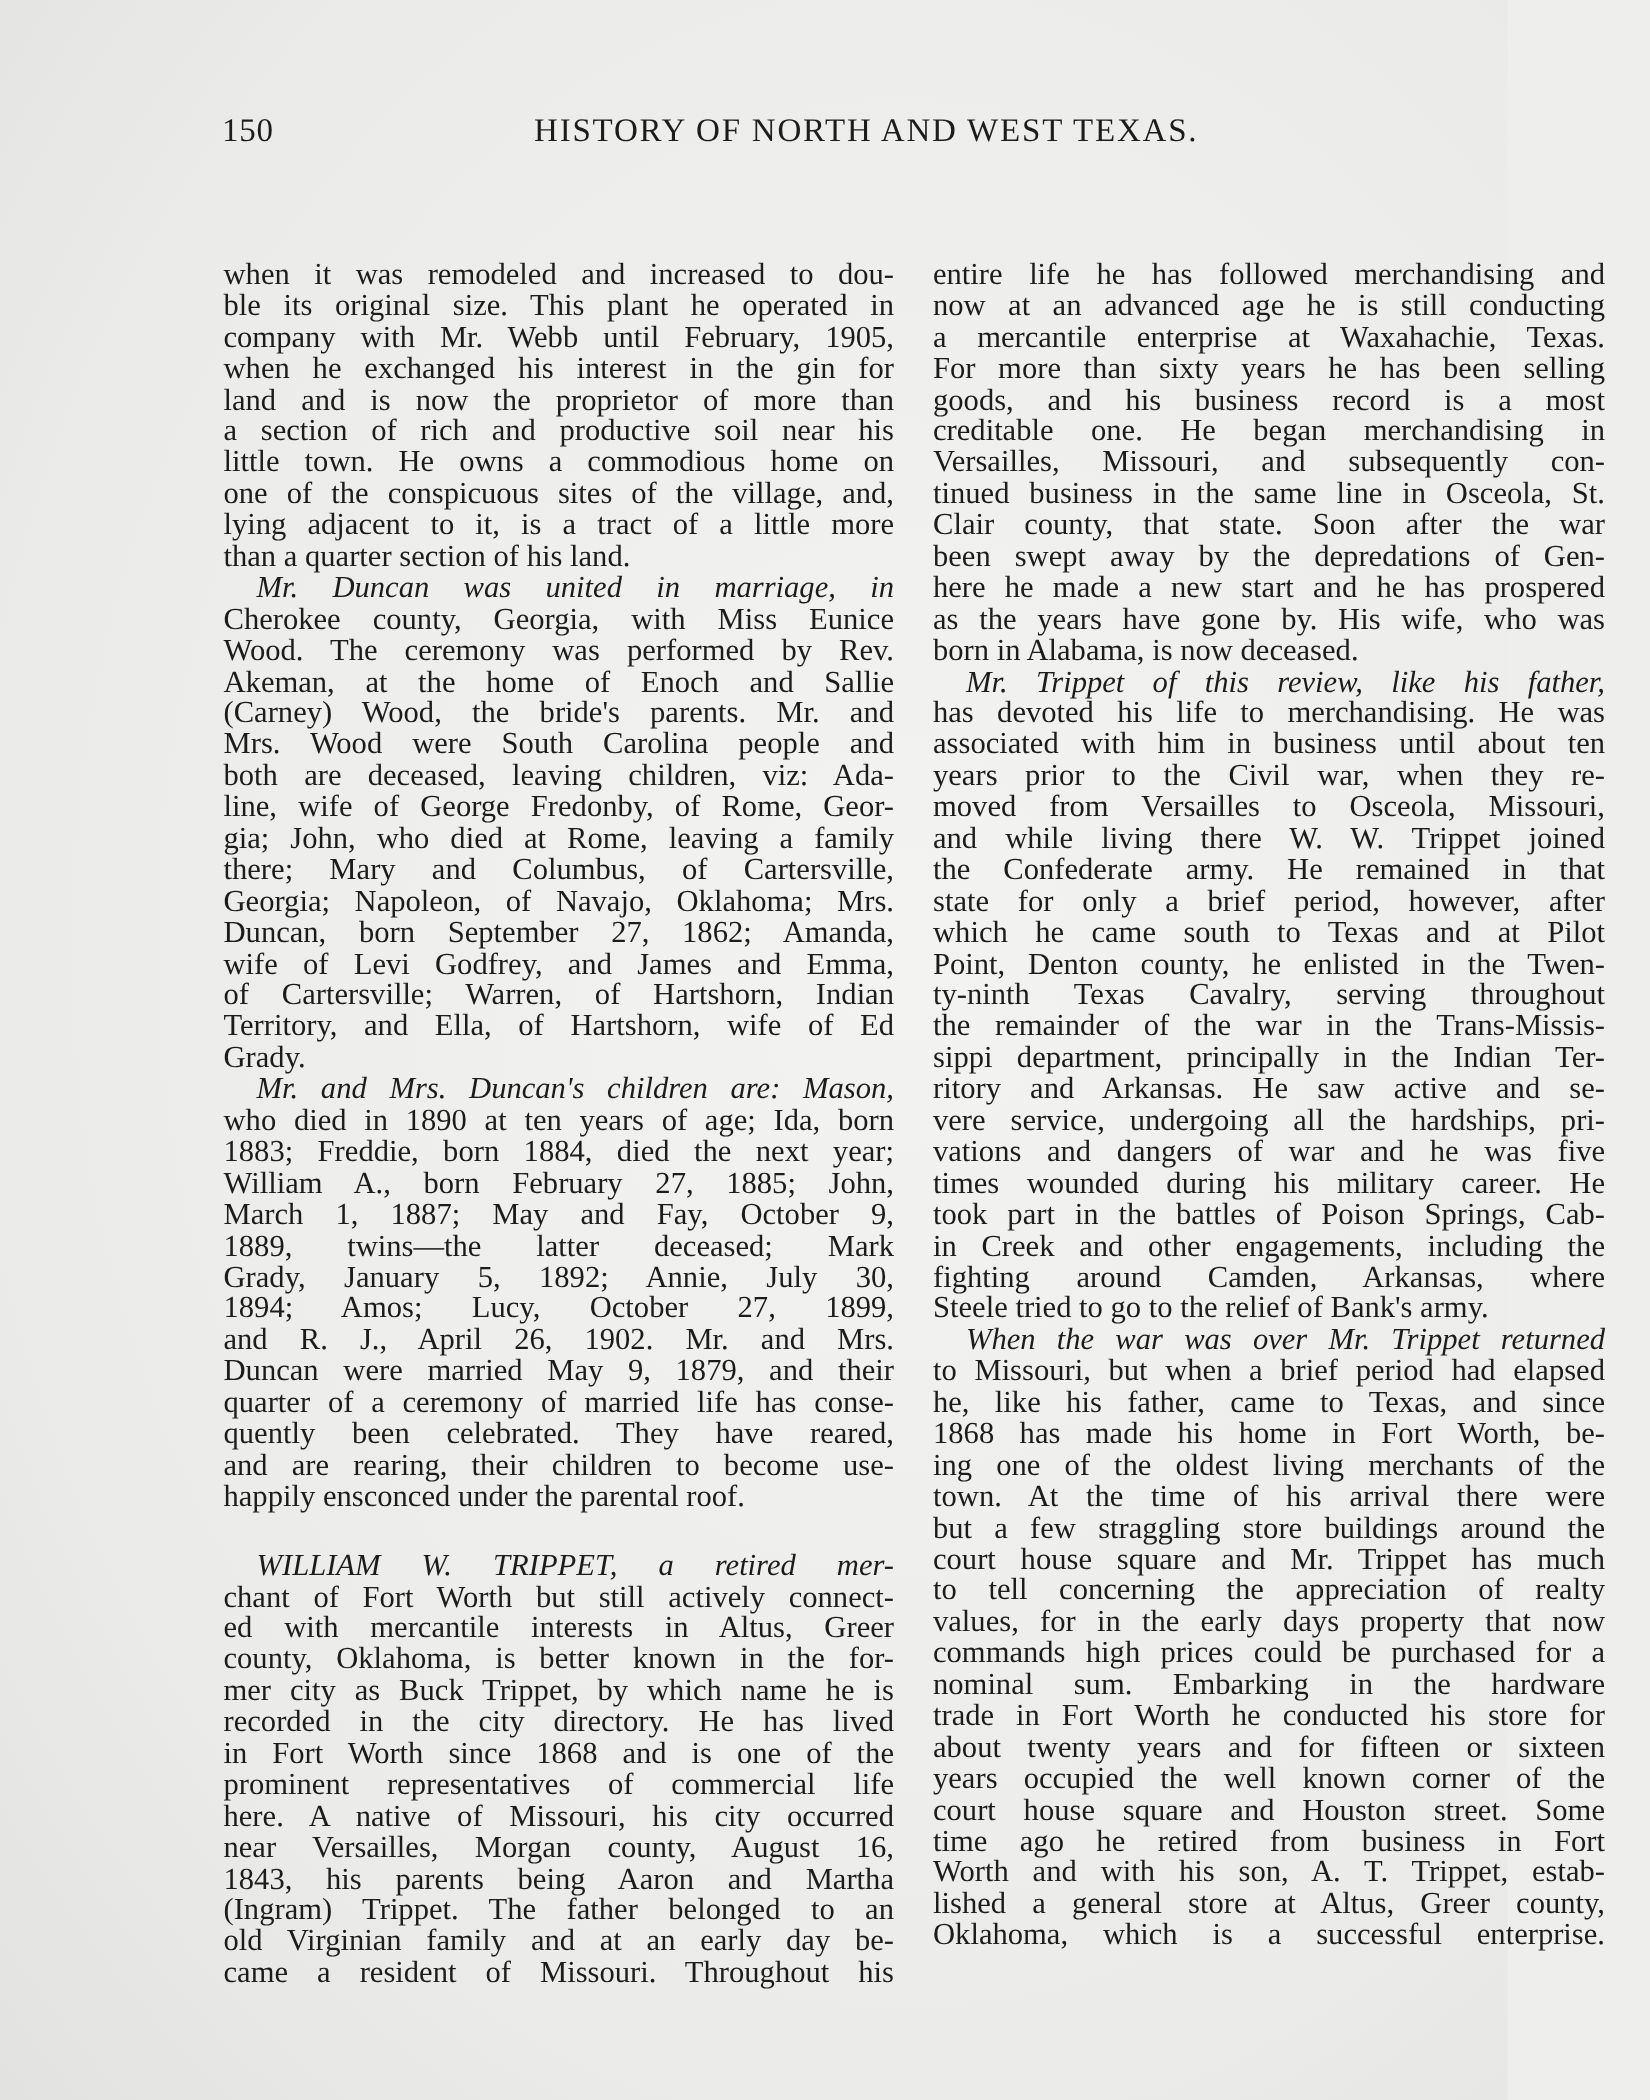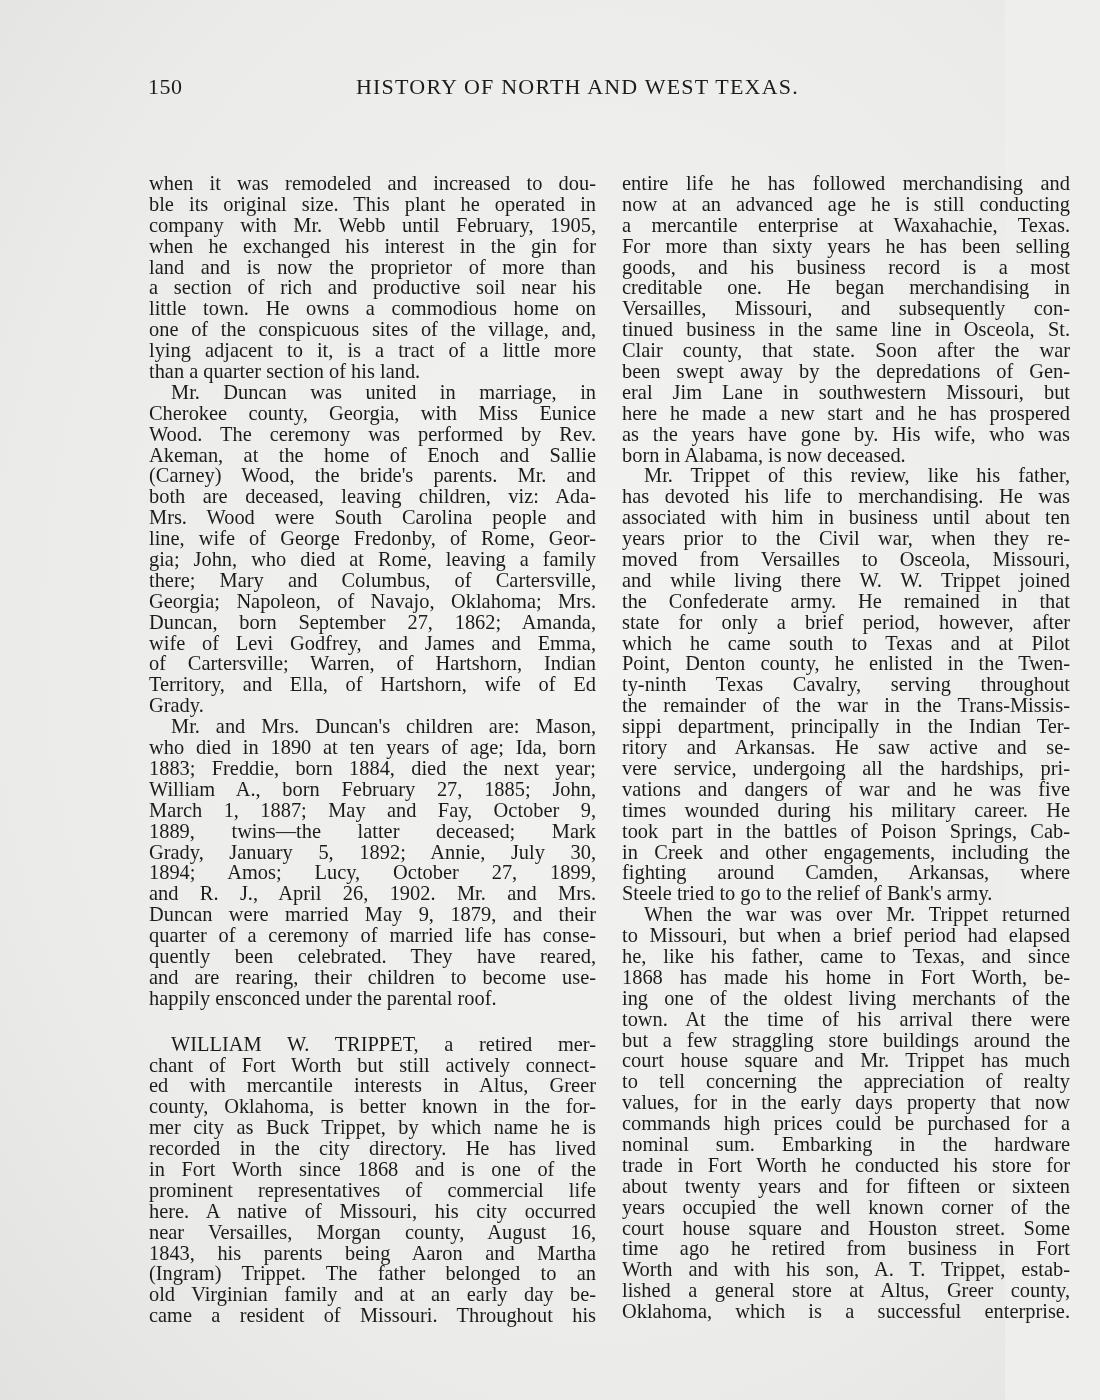--- a/index.html
+++ b/index.html
@@ -27,21 +27,21 @@
     position: absolute; top: 125px;
     font-size: 20.4px; line-height: 20.9px; margin-top: 48px;
   }
   .col-left { left: 149px; width: 447px; }
   .col-right { left: 622px; width: 448px; }
   .line {
     display: block; height: 20.9px; white-space: nowrap;
     text-align: justify; text-align-last: justify;
   }
   .line.last { text-align-last: left; }
-  .line.indent { padding-left: 22px; }
+  .line.indent { padding-left: 22px; font-style: italic; }
   .gap { height: 25px; }
 </style>
 </head>
 <body>
 
 <div class="page">
   <div class="header">
     <span class="page-number">150</span>
     <span class="running-head">HISTORY OF NORTH AND WEST TEXAS.</span>
   </div>
@@ -58,22 +58,22 @@
         <span class="line">one of the conspicuous sites of the village, and,</span>
         <span class="line">lying adjacent to it, is a tract of a little more</span>
         <span class="line last">than a quarter section of his land.</span>
       </div>
       <div class="paragraph">
         <span class="line indent">Mr. Duncan was united in marriage, in</span>
         <span class="line">Cherokee county, Georgia, with Miss Eunice</span>
         <span class="line">Wood.  The ceremony was performed by Rev.</span>
         <span class="line">Akeman, at the home of Enoch and Sallie</span>
         <span class="line">(Carney) Wood, the bride's parents.  Mr. and</span>
+        <span class="line">Mrs. Wood were South Carolina people and</span>
         <span class="line">both are deceased, leaving children, viz: Ada-</span>
-        <span class="line">Mrs. Wood were South Carolina people and</span>
         <span class="line">line, wife of George Fredonby, of Rome, Geor-</span>
         <span class="line">gia; John, who died at Rome, leaving a family</span>
         <span class="line">there; Mary and Columbus, of Cartersville,</span>
         <span class="line">Georgia; Napoleon, of Navajo, Oklahoma; Mrs.</span>
         <span class="line">Duncan, born September 27, 1862; Amanda,</span>
         <span class="line">wife of Levi Godfrey, and James and Emma,</span>
         <span class="line">of Cartersville; Warren, of Hartshorn, Indian</span>
         <span class="line">Territory, and Ella, of Hartshorn, wife of Ed</span>
         <span class="line last">Grady.</span>
       </div>
@@ -116,21 +116,20 @@
         <span class="line">entire life he has followed merchandising and</span>
         <span class="line">now at an advanced age he is still conducting</span>
         <span class="line">a mercantile enterprise at Waxahachie, Texas.</span>
         <span class="line">For more than sixty years he has been selling</span>
         <span class="line">goods, and his business record is a most</span>
         <span class="line">creditable one.  He began merchandising in</span>
         <span class="line">Versailles, Missouri, and subsequently con-</span>
         <span class="line">tinued business in the same line in Osceola, St.</span>
         <span class="line">Clair county, that state.  Soon after the war</span>
         <span class="line">been swept away by the depredations of Gen-</span>
-        <span class="line">eral Jim Lane in southwestern Missouri, but</span>
         <span class="line">here he made a new start and he has prospered</span>
         <span class="line">as the years have gone by.  His wife, who was</span>
         <span class="line last">born in Alabama, is now deceased.</span>
       </div>
       <div class="paragraph">
         <span class="line indent">Mr. Trippet of this review, like his father,</span>
         <span class="line">has devoted his life to merchandising.  He was</span>
         <span class="line">associated with him in business until about ten</span>
         <span class="line">years prior to the Civil war, when they re-</span>
         <span class="line">moved from Versailles to Osceola, Missouri,</span>

